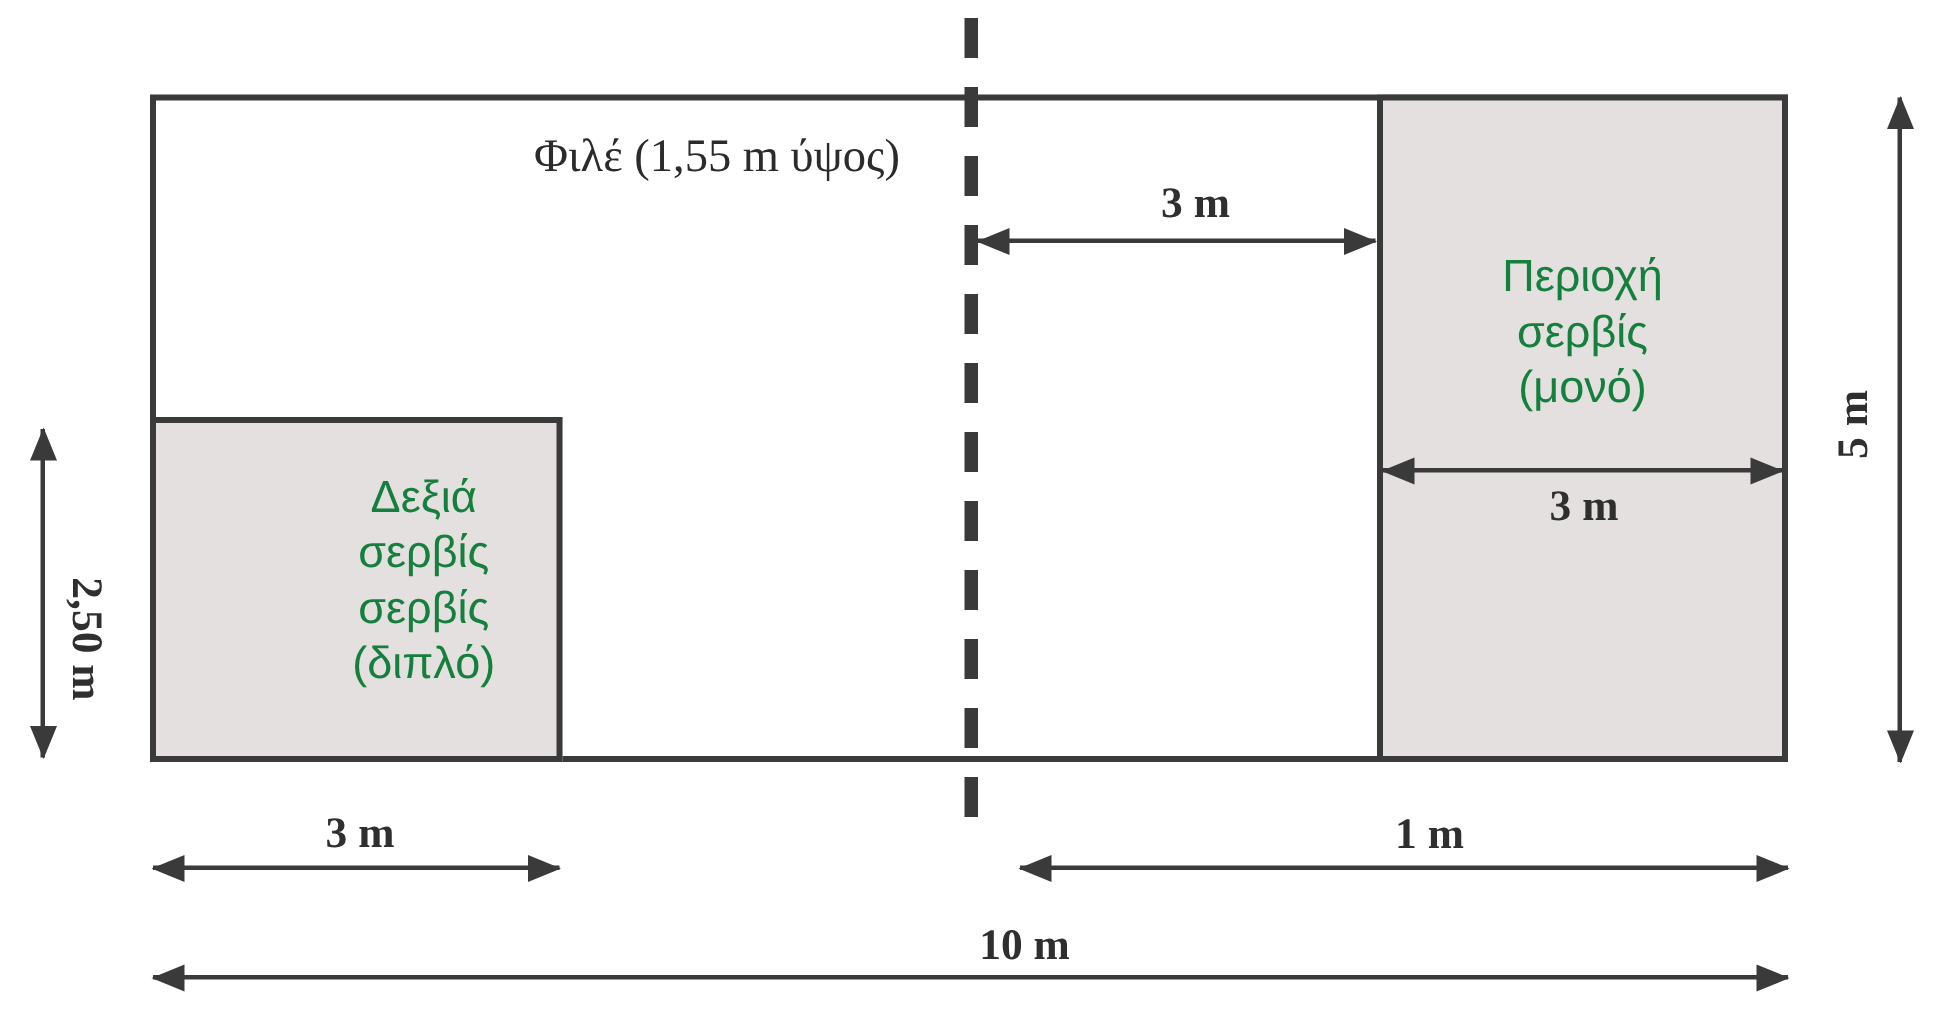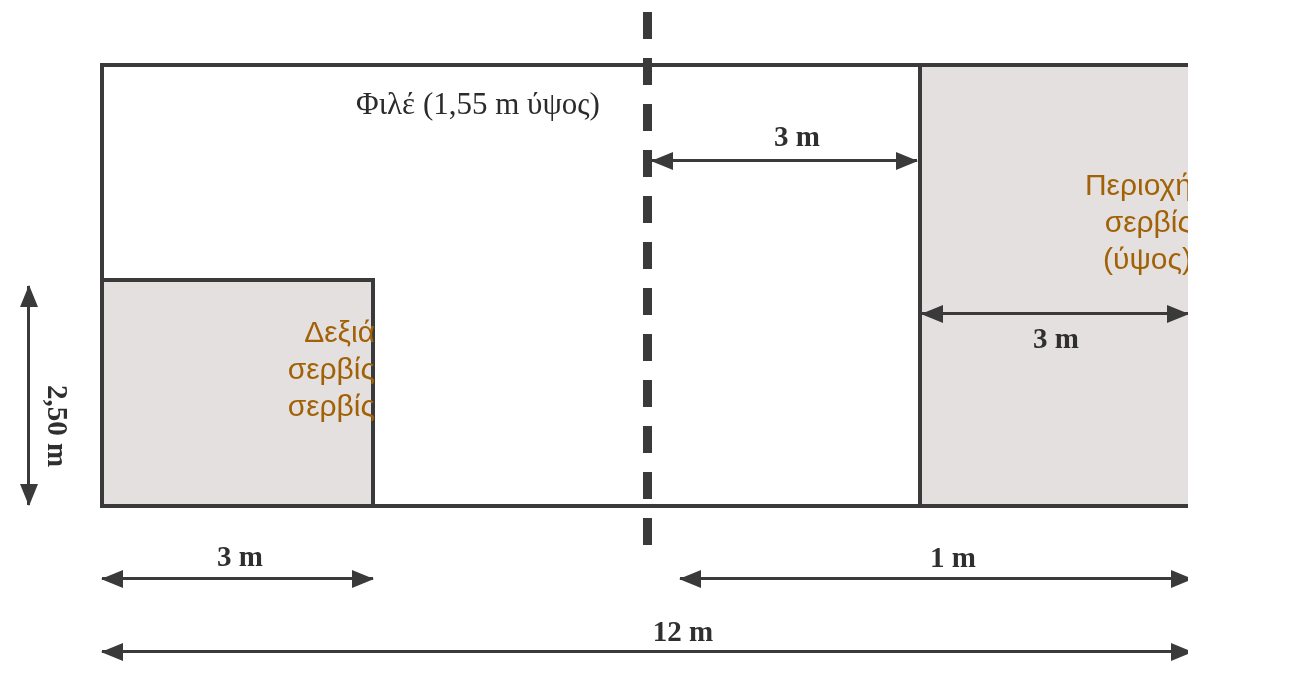--- a/index.html
+++ b/index.html
@@ -1,18 +1,18 @@
 <!DOCTYPE html>
 <html><head>
 <meta charset="utf-8">
 <style>
   html,body{margin:0;padding:0;background:#ffffff;}
   .stage{
     position:relative;
-    width:1188px;height:676px;
+    width:1294px;height:676px;
     background:#ffffff;
     overflow:hidden;
     font-family:"Liberation Serif", serif;
   }
   .abs{position:absolute;box-sizing:border-box;}
 
   
   .court{
     border:4px solid #3a3a3a;
     background:#ffffff;
@@ -62,49 +62,50 @@
     color:#2b2b2b;
     white-space:nowrap;
     transform:translate(-50%,-50%);
   }
 
   .zone-label{
     position:absolute;
     font-family:"Liberation Sans", sans-serif;
     font-size:30px;
     line-height:37px;
-    color:#a16207;
-    text-align:right;
+    color:#15803d;
+    text-align:center;
   }
 </style>
 </head>
 <body>
 
 <div class="stage">
 
   <div class="abs court" style="left:100px;top:63px;width:1092px;height:445px;"></div>
 
   <div class="abs zone" style="left:100px;top:278px;width:275px;height:230px;"></div>
 
   <div class="abs zone" style="left:918px;top:63px;width:274px;height:445px;"></div>
 
   <div class="abs net" style="left:643px;top:12px;width:9px;height:546px;"></div>
 
   <div class="net-label" style="left:478px;top:104px;">Φιλέ (1,55 m ύψος)</div>
 
-  <div class="zone-label" style="left:100px;top:313px;width:275px;">
+  <div class="zone-label" style="left:100px;top:313px;width:275px;padding-left:45px;">
     <div>Δεξιά</div>
     <div>σερβίς</div>
     <div>σερβίς</div>
+    <div>(διπλό)</div>
   </div>
 
   <div class="zone-label" style="left:918px;top:166px;width:274px;">
     <div>Περιοχή</div>
     <div>σερβίς</div>
-    <div>(ύψος)</div>
+    <div>(μονό)</div>
   </div>
 
   <div class="harrow" style="left:652px;top:159px;width:265px;"></div>
   <div class="dim" style="left:797px;top:136px;">3 m</div>
 
   <div class="harrow" style="left:922px;top:312px;width:266px;"></div>
   <div class="dim" style="left:1056px;top:338px;">3 m</div>
 
   <div class="varrow" style="left:1265px;top:65px;height:443px;"></div>
   <div class="dim rotm90" style="left:1236px;top:283px;">5 m</div>
@@ -112,15 +113,15 @@
   <div class="varrow" style="left:27px;top:286px;height:219px;"></div>
   <div class="dim rot90" style="left:57px;top:426px;">2,50 m</div>
 
   <div class="harrow" style="left:102px;top:577px;width:271px;"></div>
   <div class="dim" style="left:240px;top:556px;">3 m</div>
 
   <div class="harrow" style="left:680px;top:577px;width:512px;"></div>
   <div class="dim" style="left:953px;top:557px;">1 m</div>
 
   <div class="harrow" style="left:102px;top:650px;width:1090px;"></div>
-  <div class="dim" style="left:683px;top:631px;">12 m</div>
+  <div class="dim" style="left:683px;top:631px;">10 m</div>
 
 </div>
 
 </body></html>

